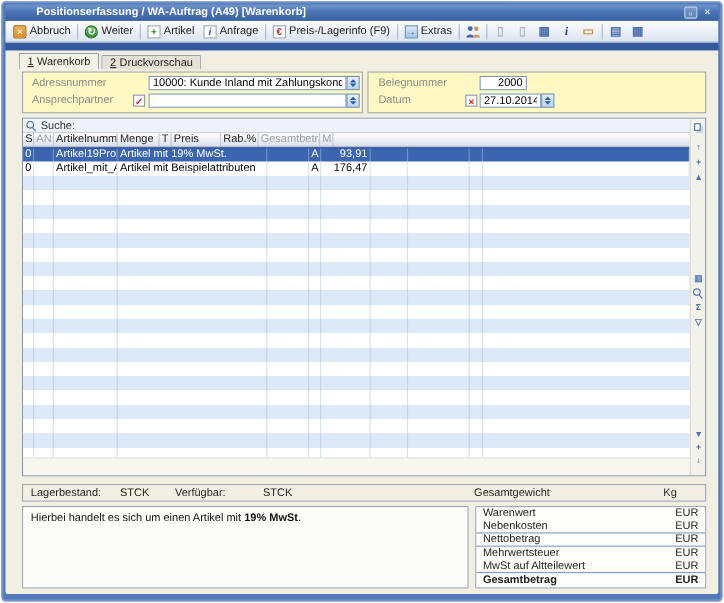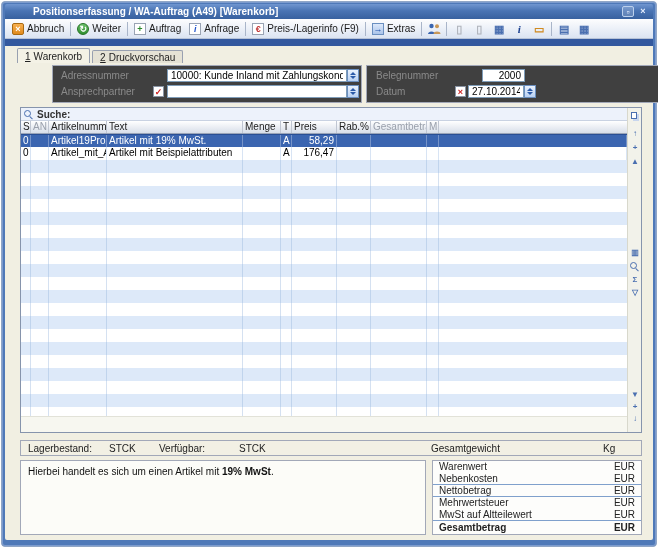--- a/index.html
+++ b/index.html
@@ -51,41 +51,41 @@
 
   
   .tabs { position:absolute; left:12px; top:2px; display:flex; align-items:flex-end; }
   .tab { height:13px; padding:0 7px; background:#e5e2d5; border:1px solid #98a0b0;
          border-bottom:none; border-radius:2px 2px 0 0; display:flex; align-items:center;
          gap:3px; margin-right:2px; color:#222; }
   .tab.active { height:15px; background:#f4f2e6; position:relative; z-index:2; }
   .tab .num { text-decoration:underline; }
 
   
-  .box { position:absolute; border:1px solid #a2a8b8; background:#404040;margin-left:32px; }
+  .box { position:absolute; border:1px solid #a2a8b8; background:#fef9c3; }
   #box-left  { left:15px; top:19px; width:310px; height:38px; }
   #box-right { left:329px; top:19px; width:308px; height:38px; }
   .flabel { position:absolute; color:#8a8a8a; white-space:nowrap; }
   input.field { position:absolute; height:13px; border:1px solid #7f9db9; background:#fff;
                 font:10px "Liberation Sans",sans-serif; padding:0 3px; color:#000; }
   .spin { position:absolute; width:12px; height:13px;
           background:linear-gradient(180deg,#eaf2fd,#b9d1f2); border:1px solid #6a8fc0;
           display:flex; flex-direction:column; align-items:center; justify-content:center; gap:1px; }
   .t-up   { width:0; height:0; border-left:3px solid transparent; border-right:3px solid transparent; border-bottom:3px solid #2b5aa8; }
   .t-down { width:0; height:0; border-left:3px solid transparent; border-right:3px solid transparent; border-top:3px solid #2b5aa8; }
   .mini { position:absolute; width:11px; height:11px; background:#fff; border:1px solid #8a94a4;
           text-align:center; line-height:10px; font-size:9px; font-weight:bold; }
   .mini.red { color:#cc2020; }
 
   
   #grid { position:absolute; left:15px; top:61px; width:622px; height:326px;
           border:1px solid #8694ac; background:#fff; }
   .gsearch { position:absolute; left:0; right:14px; top:0; height:13px; background:#edf2fb;
              border-bottom:1px solid #c9d2e2; display:flex; align-items:center; gap:4px; padding:0 3px; }
-  .gsearch .lbl { font-weight:bold; color:#333; }
+  .gsearch .lbl { font-weight:normal; color:#333; }
   .gsearch .hint { font-style:italic; color:#9aa0b2; }
   .mag { width:9px; height:9px; position:relative; flex:none; }
   .mag::before { content:""; position:absolute; left:0; top:0; width:5px; height:5px;
                  border:1px solid #4a6fb0; border-radius:50%; }
   .mag::after  { content:""; position:absolute; left:6px; top:6px; width:4px; height:1px;
                  background:#4a6fb0; transform:rotate(45deg); transform-origin:0 0; }
 
   .ghead { position:absolute; left:0; right:14px; top:13px; height:13px; display:flex;
            background:linear-gradient(180deg,#ffffff,#d8dee9); border-bottom:1px solid #9aa4b8; }
   .hcell { border-right:1px solid #c0c6d2; padding:0 2px; line-height:12px; overflow:hidden;
@@ -153,21 +153,21 @@
       <span>Abbruch</span>
     </div>
     <span class="sep"></span>
     <div class="tbtn">
       <span class="ic i-weiter">↻</span>
       <span>Weiter</span>
     </div>
     <span class="sep"></span>
     <div class="tbtn">
       <span class="ic i-doc i-auftrag">+</span>
-      <span>Auftrag</span>
+      <span>Artikel</span>
     </div>
     <div class="tbtn">
       <span class="ic i-doc i-anfrage">i</span>
       <span>Anfrage</span>
     </div>
     <span class="sep"></span>
     <div class="tbtn">
       <span class="ic i-preis">€</span>
       <span>Preis-/Lagerinfo (F9)</span>
     </div>
@@ -236,57 +236,56 @@
       <span class="mini red" style="left:100px;top:20px">✓</span>
       <input class="field" style="left: 114px; top: 19px; width: 180px;" value="">
       <div class="spin" style="left:294px;top:19px">
         <span class="t-up"></span>
         <span class="t-down"></span>
       </div>
     </div>
 
     <div class="box" id="box-right">
       <span class="flabel" style="left:9px;top:4px">Belegnummer</span>
-      <input class="field" style="left: 115px; top: 3px; width: 43px; text-align: right;" value="2000">
+      <input class="field" style="left: 101px; top: 3px; width: 43px; text-align: right;" value="2000">
       <span class="flabel" style="left:9px;top:20px">Datum</span>
       <span class="mini red" style="left:88px;top:20px">×</span>
       <input class="field" style="left: 101px; top: 19px; width: 56px;" value="27.10.2014 /Mo">
       <div class="spin" style="left:157px;top:19px">
         <span class="t-up"></span>
         <span class="t-down"></span>
       </div>
     </div>
 
     <div id="grid">
       <div class="gsearch">
         <span class="mag"></span>
         <span class="lbl">Suche:</span>
       </div>
       <div class="ghead">
         <span class="hcell c0">S</span>
         <span class="hcell c1 gray">AN</span>
         <span class="hcell c2">Artikelnummer</span>
-        <span class="hcell c3">Text</span>
         <span class="hcell c4">Menge</span>
         <span class="hcell c5">T</span>
         <span class="hcell c6">Preis</span>
         <span class="hcell c7">Rab.%</span>
         <span class="hcell c8 gray">Gesamtbetrag</span>
         <span class="hcell c9 gray">M</span>
         <span class="hcell c-fill"></span>
       </div>
 
       <div class="grow" id="row1">
         <span class="cell c0">0</span>
         <span class="cell c1"></span>
         <span class="cell c2">Artikel19Prozent</span>
         <span class="cell c3">Artikel mit 19% MwSt.</span>
         <span class="cell c4 num"></span>
         <span class="cell c5">A</span>
-        <span class="cell c6 num">58,29</span>
+        <span class="cell c6 num">93,91</span>
         <span class="cell c7 num"></span>
         <span class="cell c8 num"></span>
         <span class="cell c9"></span>
         <span class="cell c-fill"></span>
       </div>
 
       <div class="grow" id="row2">
         <span class="cell c0">0</span>
         <span class="cell c1"></span>
         <span class="cell c2">Artikel_mit_Attribu</span>

